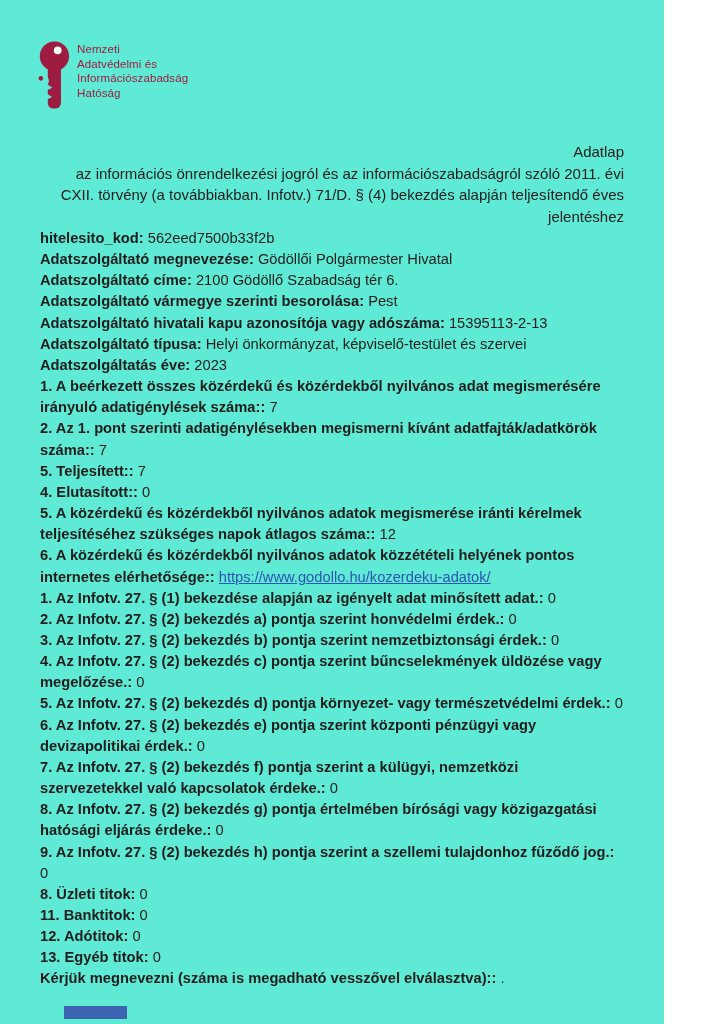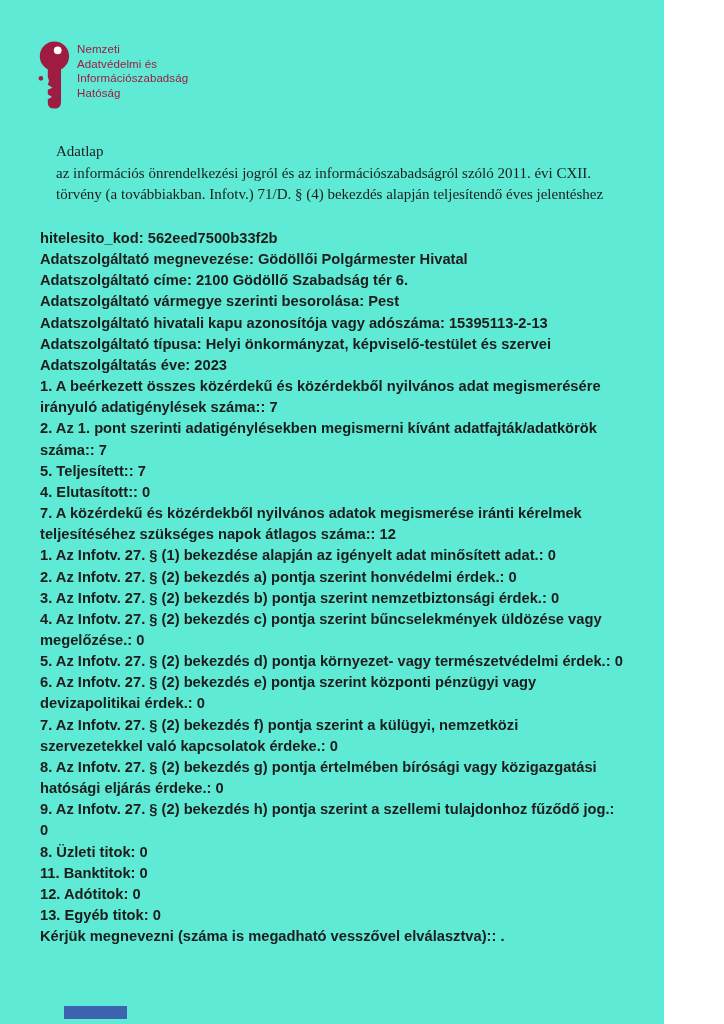--- a/index.html
+++ b/index.html
@@ -11,29 +11,29 @@
     color: #1d1d1d;
     overflow: hidden;
   }
   .page { position: relative; width: 664px; height: 1024px; background: #5eead4; }
 
   
   .logo { position: absolute; left: 36px; top: 40px; display: flex; align-items: flex-start; gap: 7px; }
   .logo-text { padding-top: 2px; font-size: 11.5px; line-height: 14.5px; font-weight: 400; letter-spacing: .1px; }
 
   
-  .title-block { position: absolute; top: 141px; left: 56px; right: 40px; text-align: left; font-size: 15px; line-height: 21.6px; font-family: Liberation Serif, serif; }
+  .title-block { position: absolute; top: 141px; left: 56px; right: 40px; text-align: right; font-size: 15px; line-height: 21.6px; }
   .doc-title { font-weight: 400; }
   .doc-subtitle { font-weight: 400; }
 
   
   .fields { position: absolute; top: 228px; left: 40px; right: 40px; }
   p.field { margin: 0; font-size: 14.7px; line-height: 21.15px; }
   p.field b { font-weight: 700; }
-  p.field .val { font-weight: 700; }
+  p.field .val { font-weight: 400; }
   a.link { text-decoration: underline; }
 
   
   .footer-bar { position: absolute; left: 64px; bottom: 5px; width: 63px; height: 13px; }
 </style>
 </head>
 <body style="color: rgb(29, 29, 29);">
 
 <div class="page">
 
@@ -66,21 +66,22 @@
       <p class="field"><b>Adatszolgáltató megnevezése:</b> <span class="val">Gödöllői Polgármester Hivatal</span></p>
       <p class="field"><b>Adatszolgáltató címe:</b> <span class="val">2100 Gödöllő Szabadság tér 6.</span></p>
       <p class="field"><b>Adatszolgáltató vármegye szerinti besorolása:</b> <span class="val">Pest</span></p>
       <p class="field"><b>Adatszolgáltató hivatali kapu azonosítója vagy adószáma:</b> <span class="val">15395113-2-13</span></p>
       <p class="field"><b>Adatszolgáltató típusa:</b> <span class="val">Helyi önkormányzat, képviselő-testület és szervei</span></p>
       <p class="field"><b>Adatszolgáltatás éve:</b> <span class="val">2023</span></p>
       <p class="field"><b>1. A beérkezett összes közérdekű és közérdekből nyilvános adat megismerésére irányuló adatigénylések száma::</b> <span class="val">7</span></p>
       <p class="field"><b>2. Az 1. pont szerinti adatigénylésekben megismerni kívánt adatfajták/adatkörök száma::</b> <span class="val">7</span></p>
       <p class="field"><b>5. Teljesített::</b> <span class="val">7</span></p>
       <p class="field"><b>4. Elutasított::</b> <span class="val">0</span></p>
-      <p class="field"><b>7. A közérdekű és közérdekből nyilvános adatok megismerése iránti kérelmek teljesítéséhez szükséges napok átlagos száma::</b> <span class="val">12</span></p>
+      <p class="field"><b>5. A közérdekű és közérdekből nyilvános adatok megismerése iránti kérelmek teljesítéséhez szükséges napok átlagos száma::</b> <span class="val">12</span></p>
+      <p class="field"><b>6. A közérdekű és közérdekből nyilvános adatok közzétételi helyének pontos internetes elérhetősége::</b> <a class="link" href="#" style="color: rgb(42, 86, 180);">https://www.godollo.hu/kozerdeku-adatok/</a></p>
       <p class="field"><b>1. Az Infotv. 27. § (1) bekezdése alapján az igényelt adat minősített adat.:</b> <span class="val">0</span></p>
       <p class="field"><b>2. Az Infotv. 27. § (2) bekezdés a) pontja szerint honvédelmi érdek.:</b> <span class="val">0</span></p>
       <p class="field"><b>3. Az Infotv. 27. § (2) bekezdés b) pontja szerint nemzetbiztonsági érdek.:</b> <span class="val">0</span></p>
       <p class="field"><b>4. Az Infotv. 27. § (2) bekezdés c) pontja szerint bűncselekmények üldözése vagy megelőzése.:</b> <span class="val">0</span></p>
       <p class="field"><b>5. Az Infotv. 27. § (2) bekezdés d) pontja környezet- vagy természetvédelmi érdek.:</b> <span class="val">0</span></p>
       <p class="field"><b>6. Az Infotv. 27. § (2) bekezdés e) pontja szerint központi pénzügyi vagy devizapolitikai érdek.:</b> <span class="val">0</span></p>
       <p class="field"><b>7. Az Infotv. 27. § (2) bekezdés f) pontja szerint a külügyi, nemzetközi szervezetekkel való kapcsolatok érdeke.:</b> <span class="val">0</span></p>
       <p class="field"><b>8. Az Infotv. 27. § (2) bekezdés g) pontja értelmében bírósági vagy közigazgatási hatósági eljárás érdeke.:</b> <span class="val">0</span></p>
       <p class="field"><b>9. Az Infotv. 27. § (2) bekezdés h) pontja szerint a szellemi tulajdonhoz fűződő jog.:</b> <span class="val">0</span></p>
       <p class="field"><b>8. Üzleti titok:</b> <span class="val">0</span></p>

